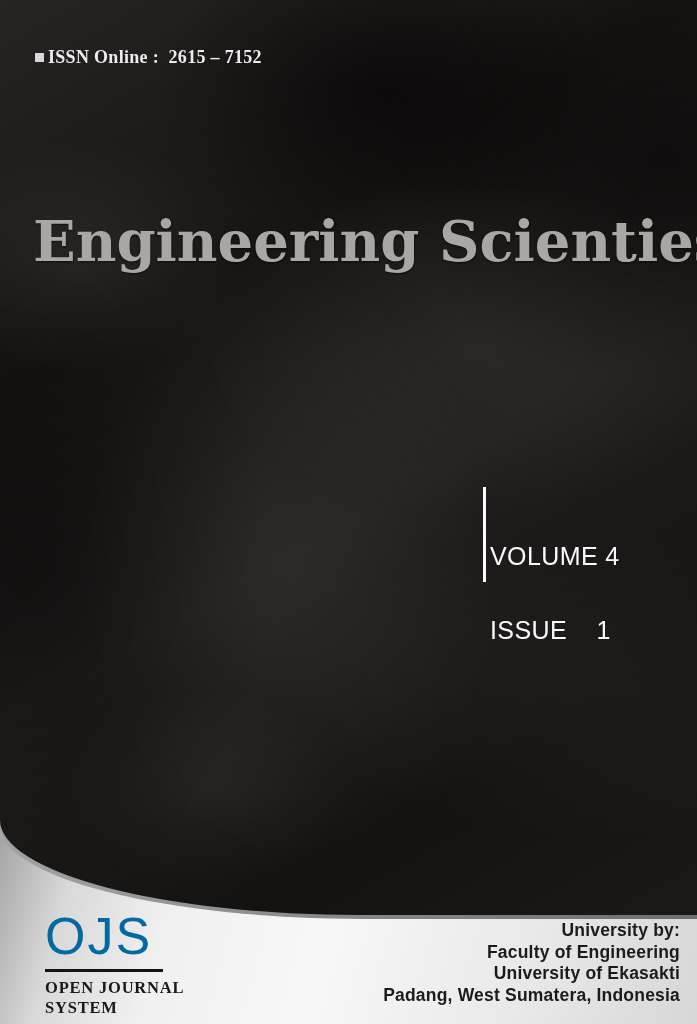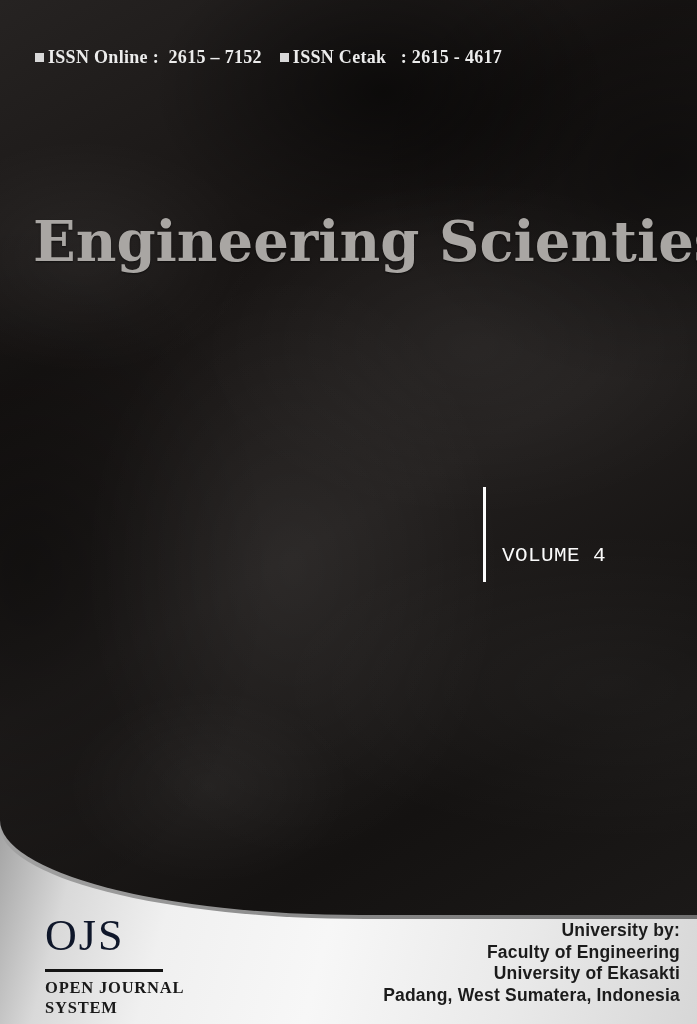--- a/index.html
+++ b/index.html
@@ -92,42 +92,42 @@
   .issue-block {
     position: absolute;
     left: 483px; top: 487px;
     display: flex;
   }
   .issue-vline {
     width: 3px; height: 95px;
     background: #fdfdfd;
   }
   .issue-lines {
-    margin-left: 16px;
+    margin-left: 4px;
     padding-top: 8px;
-    font-family: Liberation Mono, monospace;
-    font-size: 21px;
+    font-family: Liberation Sans, sans-serif;
+    font-size: 25px;
     line-height: 24.5px;
     color: #fbfbfb;
     letter-spacing: 0.4px;
     white-space: pre;
   }
 
   
   .ojs-logo {
     position: absolute;
     left: 45px; top: 906px;
     color: #141414;
   }
   .ojs-acronym {
-    font-family: Liberation Serif, serif;
-    font-size: 44px;
+    font-family: Liberation Sans, sans-serif;
+    font-size: 52px;
     line-height: 60px;
     letter-spacing: 2px;
-    color: #0f172a;
+    color: #0369a1;
   }
   .ojs-underline {
     width: 118px; height: 3px;
     background: #141414;
     margin-top: 3px;
   }
   .ojs-line {
     font-family: "Liberation Serif", serif;
     font-weight: bold;
     font-size: 16.5px;
@@ -158,35 +158,32 @@
   <div class="footer-bg"></div>
   <div class="curve-shadow"></div>
 
   <div class="dark-panel">
 
     <div class="issn-row">
       <span class="issn-item">
         <span class="issn-square"></span>
         <span>ISSN Online :  2615 – 7152</span>
       </span>
-      <span class="issn-item">
-        <span class="issn-square"></span>
-        <span>ISSN Cetak   : 2615 - 4617</span>
-      </span>
     </div>
 
     <h1 class="journal-title">
       <br>
       <span>Engineering Scienties</span>
     </h1>
 
     <div class="issue-block">
       <div class="issue-vline"></div>
       <div class="issue-lines">
         <div>VOLUME 4</div>
+        <div>ISSUE    1</div>
       </div>
     </div>
 
   </div>
 
   <div class="ojs-logo">
     <div class="ojs-acronym">OJS</div>
     <div class="ojs-underline"></div>
     <div class="ojs-line first">OPEN JOURNAL</div>
     <div class="ojs-line">SYSTEM</div>

